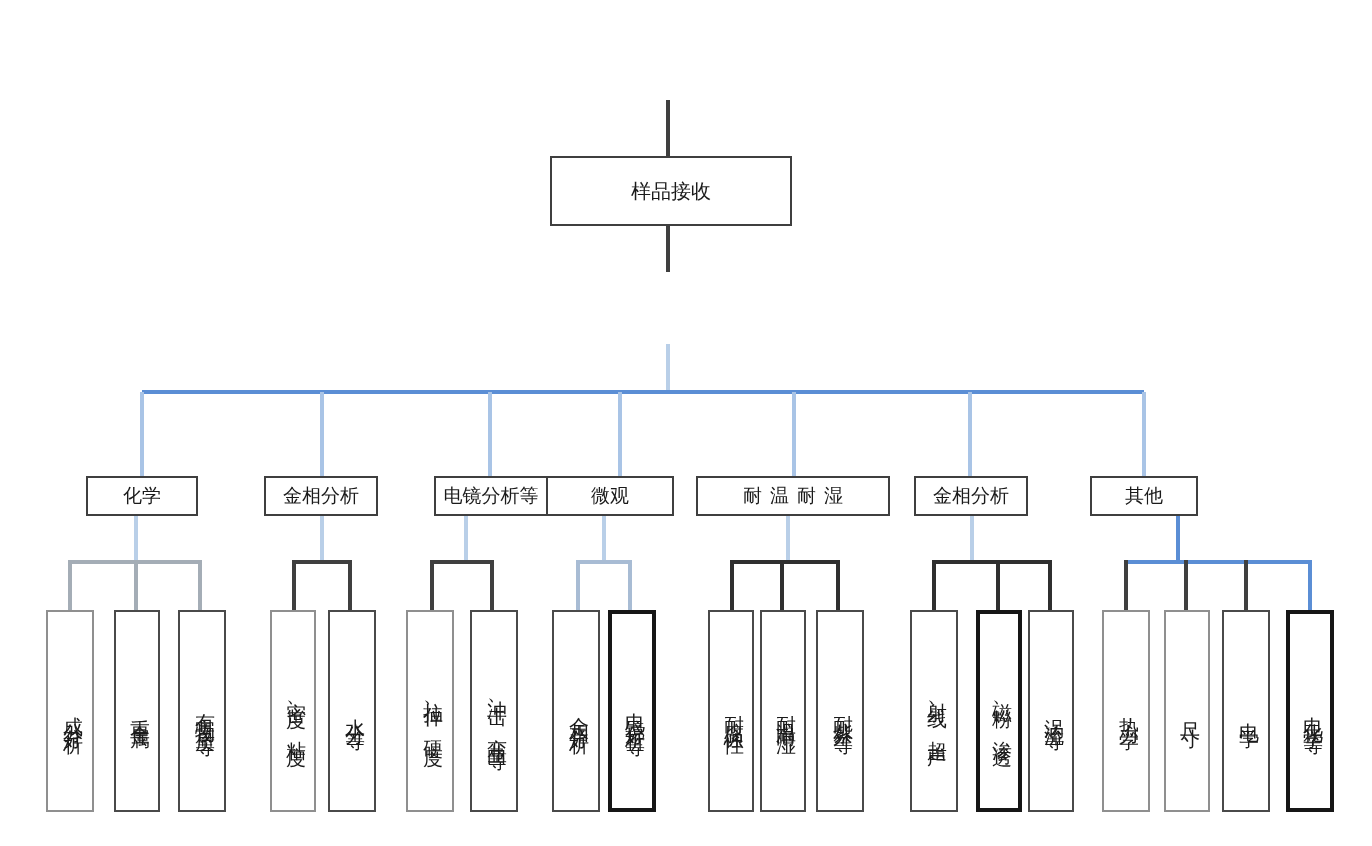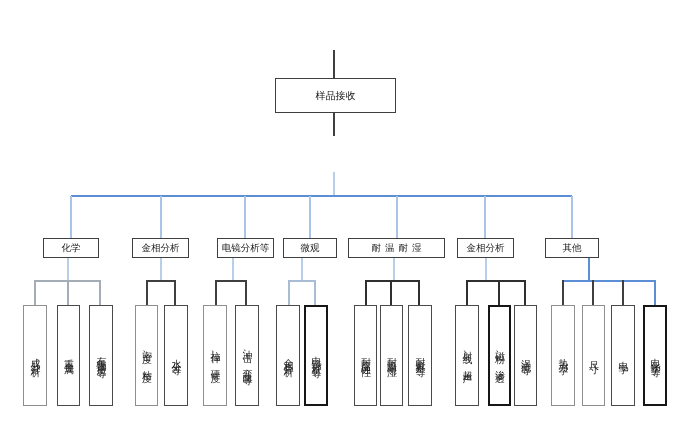--- a/index.html
+++ b/index.html
@@ -44,21 +44,21 @@
   <div class="ln lv" style="left:160px; top:196px; height:42px; background:#a9c4e6;"></div>
   <div class="ln lv" style="left:244px; top:196px; height:42px; background:#a9c4e6;"></div>
   <div class="ln lv" style="left:309px; top:196px; height:42px; background:#a9c4e6;"></div>
   <div class="ln lv" style="left:396px; top:196px; height:42px; background:#a9c4e6;"></div>
   <div class="ln lv" style="left:484px; top:196px; height:42px; background:#a9c4e6;"></div>
   <div class="ln lv" style="left:571px; top:196px; height:42px; background:#a9c4e6;"></div>
 
   <div class="hbox cat" style="left:43px;  top:238px; width:56px; height:20px;">化学</div>
   <div class="hbox cat" style="left:132px; top:238px; width:57px; height:20px;">金相分析</div>
   <div class="hbox cat" style="left:217px; top:238px; width:57px; height:20px;">电镜分析等</div>
-  <div class="hbox cat" style="left:283px; top:238px; width:54px; height:20px;">微观</div>
+  <div class="hbox cat" style="left:273px; top:238px; width:64px; height:20px;">微观</div>
   <div class="hbox cat sp" style="left:348px; top:238px; width:97px; height:20px;">耐温耐湿</div>
   <div class="hbox cat" style="left:457px; top:238px; width:57px; height:20px;">金相分析</div>
   <div class="hbox cat" style="left:545px; top:238px; width:54px; height:20px;">其他</div>
 
   <div class="ln lv" style="left:67px;  top:258px; height:23px; background:#b9cfe8;"></div>
   <div class="ln lv" style="left:160px; top:258px; height:23px; background:#b9cfe8;"></div>
   <div class="ln lv" style="left:232px; top:258px; height:23px; background:#b9cfe8;"></div>
   <div class="ln lv" style="left:301px; top:258px; height:23px; background:#b9cfe8;"></div>
   <div class="ln lv" style="left:393px; top:258px; height:23px; background:#b9cfe8;"></div>
   <div class="ln lv" style="left:485px; top:258px; height:23px; background:#b9cfe8;"></div>

